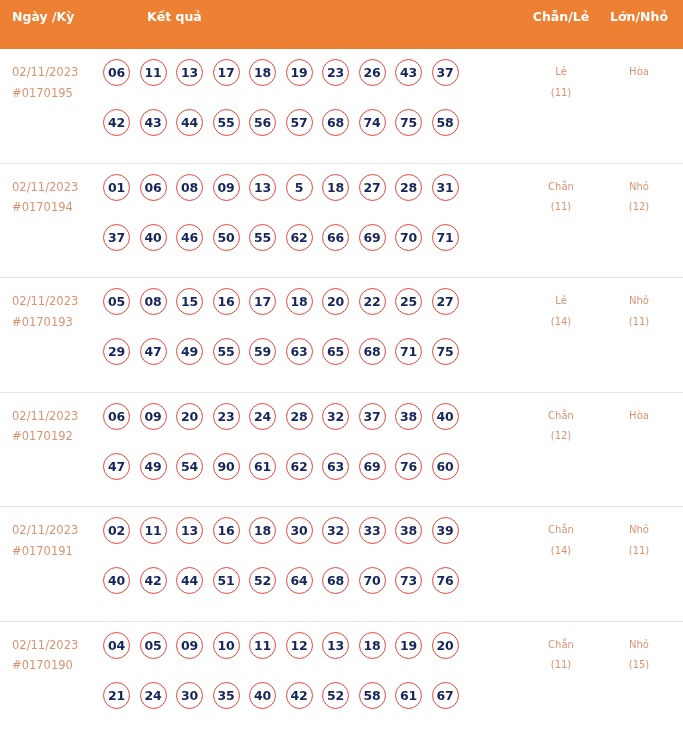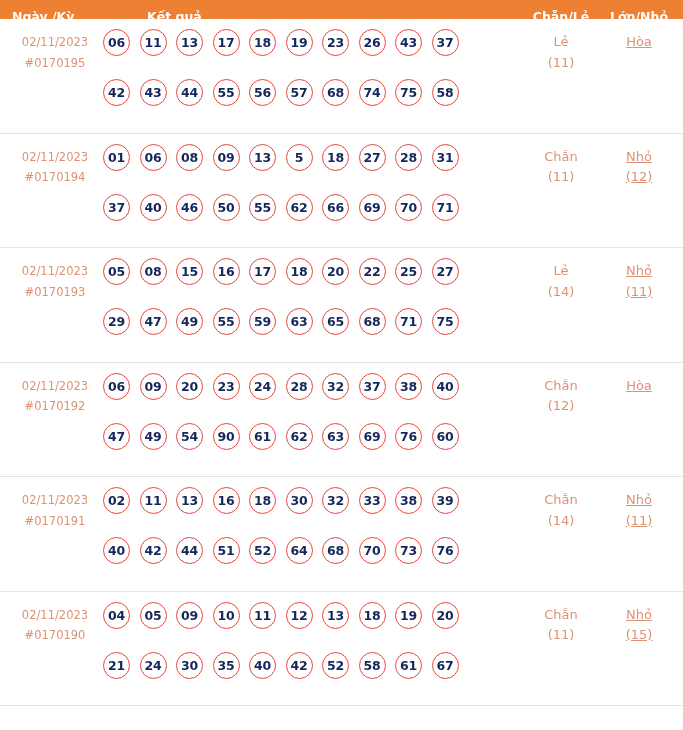--- a/index.html
+++ b/index.html
@@ -16,21 +16,21 @@
 
   .lottery-table {
     width: 683px;
     height: 730px;
     position: relative;
     background: #ffffff;
   }
 
   
   .table-header {
-    height: 19px;
+    height: 49px;
     background: #ee8033;
     position: relative;
   }
   .th {
     position: absolute;
     top: 0;
     height: 33px;
     line-height: 33px;
     color: #ffffff;
     font-size: 12.5px;
@@ -58,21 +58,20 @@
 
   
   .cell-date {
     position: absolute;
     left: 12px;
     top: 13px;
     width: 86px;
     color: #dd9272;
     font-size: 11.5px;
     line-height: 20.5px;
-    text-align: center;
   }
   .cell-date .date-line,
   .cell-date .period-line {
     display: block;
     white-space: nowrap;
   }
 
   
   .cell-balls {
     position: absolute;
@@ -102,26 +101,26 @@
     flex: 0 0 auto;
     letter-spacing: -0.2px;
   }
 
   
   .cell-parity,
   .cell-size {
     position: absolute;
     top: 13px;
     color: #dd9272;
-    font-size: 13px;
+    font-size: 10px;
     line-height: 20.5px;
     text-align: center;
   }
   .cell-parity { left: 521px; width: 80px; }
-  .cell-size   { left: 601px; width: 76px; text-decoration: underline; }
+  .cell-size   { left: 601px; width: 76px; }
   .cell-parity .val,
   .cell-size .val,
   .cell-parity .cnt,
   .cell-size .cnt {
     display: block;
     white-space: nowrap;
   }
 </style>
 </head>
 <body>

